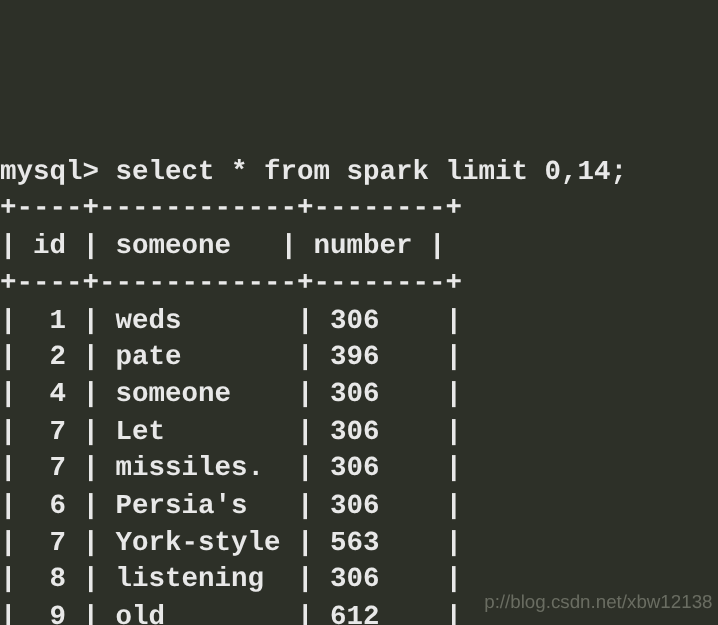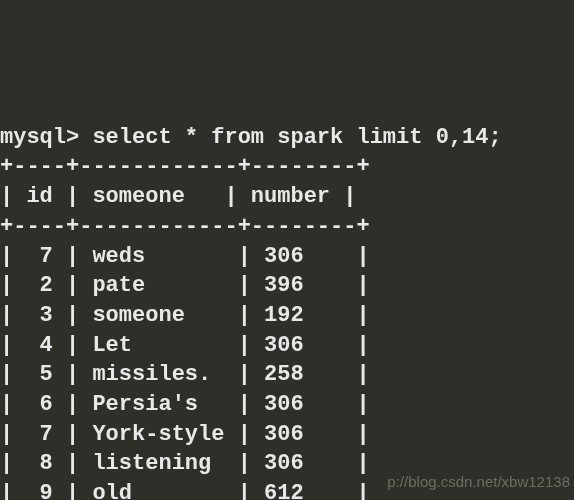--- a/index.html
+++ b/index.html
@@ -36,27 +36,27 @@
   </style>
 </head>
 <body>
 
 
 
 <div class="terminal"><span>mysql&gt; </span><span>select * from spark limit 0,14;</span>
 <span>+----+------------+--------+</span>
 <span>| id | someone   | number |</span>
 <span>+----+------------+--------+</span>
-<span>|  7 | weds       | 306    |</span>
+<span>|  1 | weds       | 306    |</span>
 <span>|  2 | pate       | 396    |</span>
-<span>|  3 | someone    | 192    |</span>
-<span>|  4 | Let        | 306    |</span>
-<span>|  5 | missiles.  | 258    |</span>
+<span>|  4 | someone    | 306    |</span>
+<span>|  7 | Let        | 306    |</span>
+<span>|  7 | missiles.  | 306    |</span>
 <span>|  6 | Persia's   | 306    |</span>
-<span>|  7 | York-style | 306    |</span>
+<span>|  7 | York-style | 563    |</span>
 <span>|  8 | listening  | 306    |</span>
 <span>|  9 | old        | 612    |</span>
 
 
 </div>
 
 <div class="watermark">p://blog.csdn.net/xbw12138</div>
 
 
 

